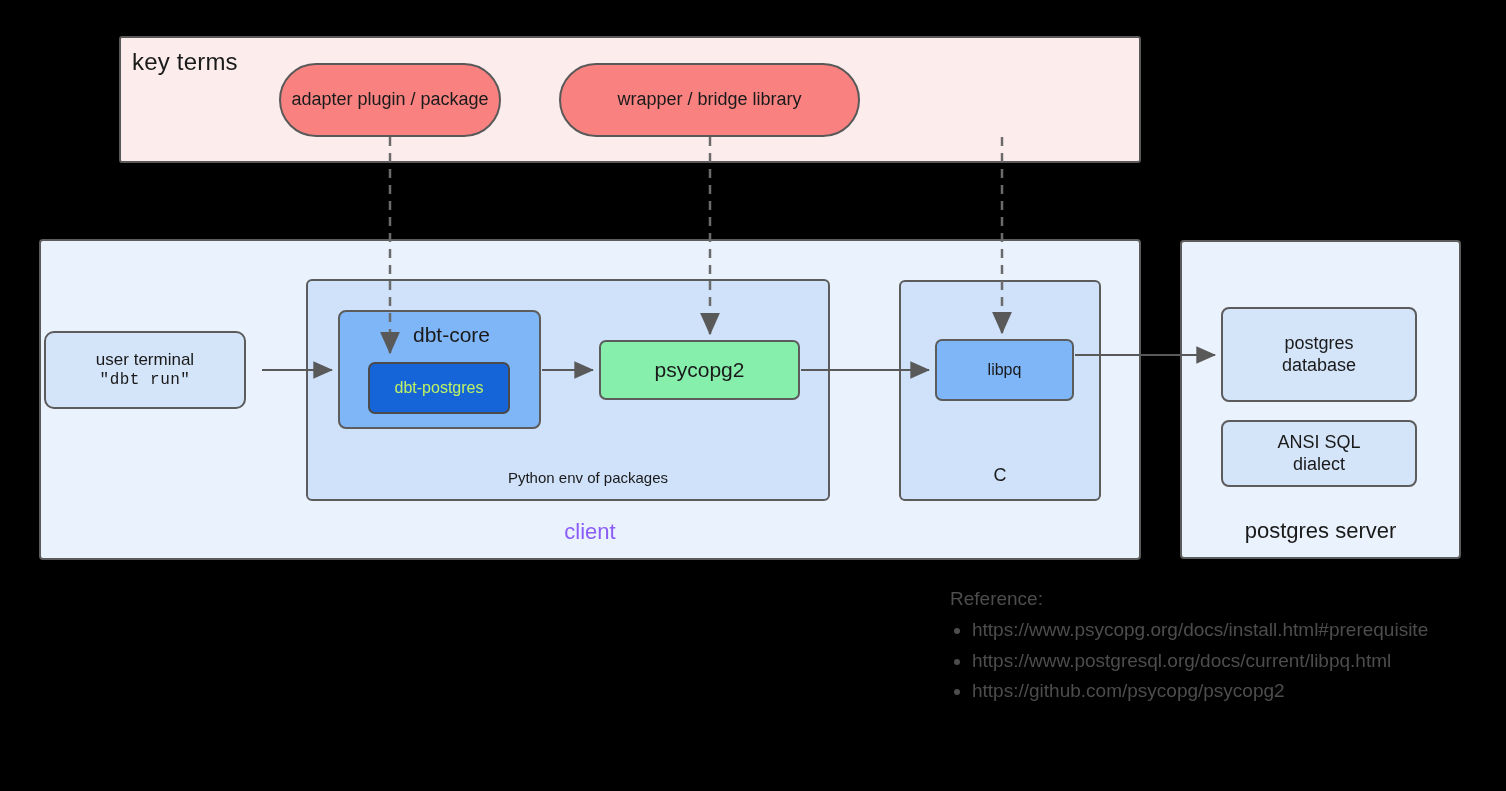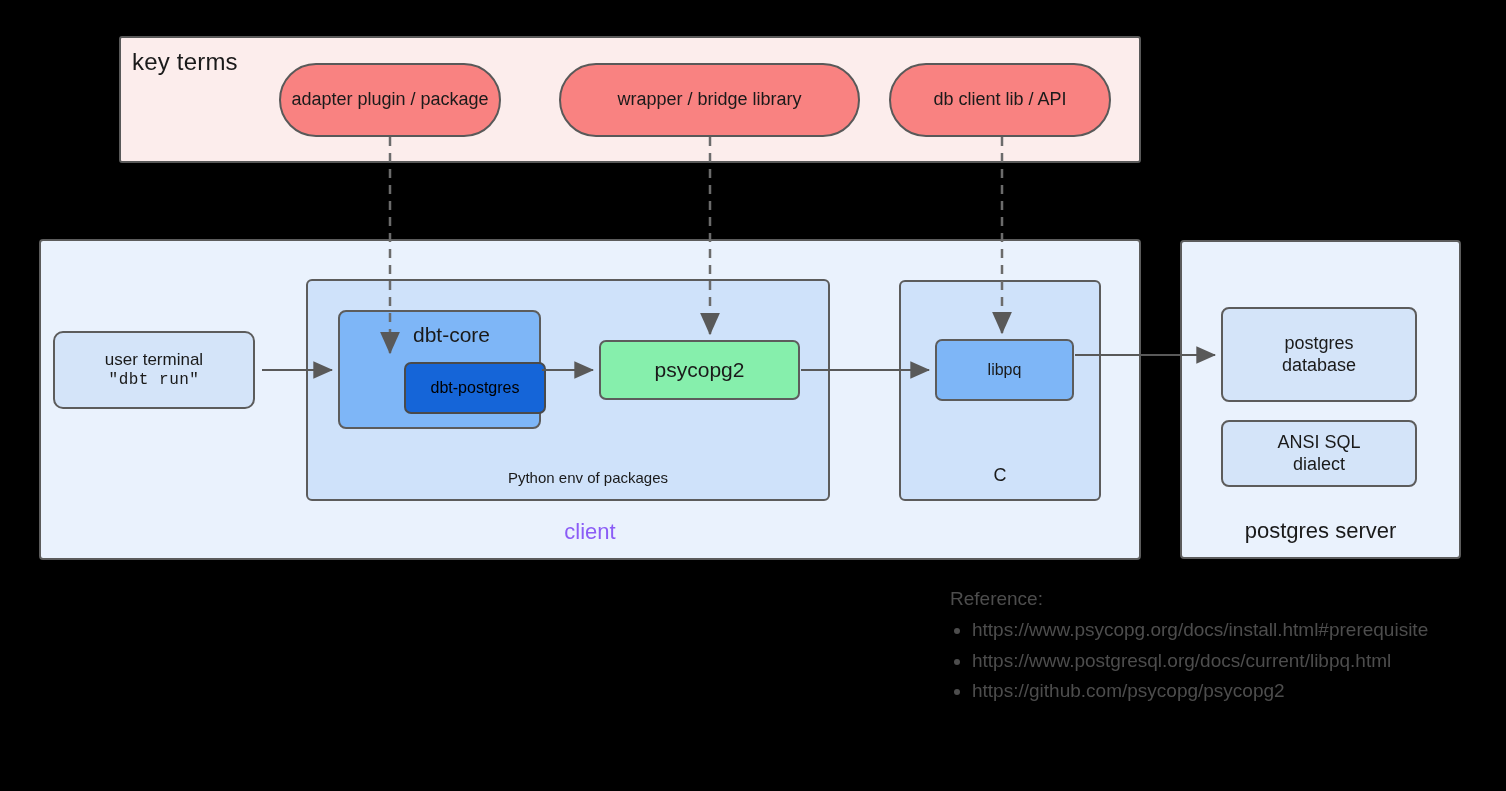--- a/index.html
+++ b/index.html
@@ -71,21 +71,21 @@
   #client-label {
     position: absolute;
     left: 0; right: 0;
     bottom: 12px;
     text-align: center;
     font-size: 22px;
     color: #8b5cf6;
   }
 
   #user-terminal {
-    left: 53px; top: 331px;
+    left: 44px; top: 331px;
     width: 202px; height: 78px;
     background: #D4E4F9;
     border-color: #5c5c5c;
     font-size: 17px;
     flex-direction: column;
   }
   #user-terminal .mono {
     font-family: "Liberation Mono", "DejaVu Sans Mono", monospace;
     font-size: 16px;
     letter-spacing: 0.5px;
@@ -126,23 +126,22 @@
     color: #1a1a1a;
     padding-left: 24px;
     box-sizing: border-box;
   }
   #dbt-postgres {
     left: 368px; top: 362px;
     width: 142px; height: 52px;
     background: #1565D8;
     border-color: #4a4a4a;
     border-radius: 7px;
-    color: #000000;
+    color: #bef264;
     font-size: 16px;
-    margin-left: 36px;
   }
 
   #psycopg2 {
     left: 599px; top: 340px;
     width: 201px; height: 60px;
     background: #86efac;
     border-color: #5c5c5c;
     border-radius: 7px;
     font-size: 21px;
   }
@@ -238,23 +237,20 @@
 <div id="stage">
 
   <div class="box" id="key-terms-group"></div>
   <div id="key-terms-label">key terms</div>
 
   <div class="box pill term-pill" id="term-wrapper">
     <span>wrapper / bridge library</span>
   </div>
   <div class="box pill term-pill" id="term-adapter">
     <span>adapter plugin / package</span>
-  </div>
-  <div class="box pill term-pill" id="term-dbclient">
-    <span>db client lib / API</span>
   </div>
 
   <div class="box" id="client-container">
     <div id="client-label">client</div>
   </div>
 
   <div class="box rounded" id="user-terminal">
     <span>user terminal</span>
     <span class="mono">"dbt run"</span>
   </div>

